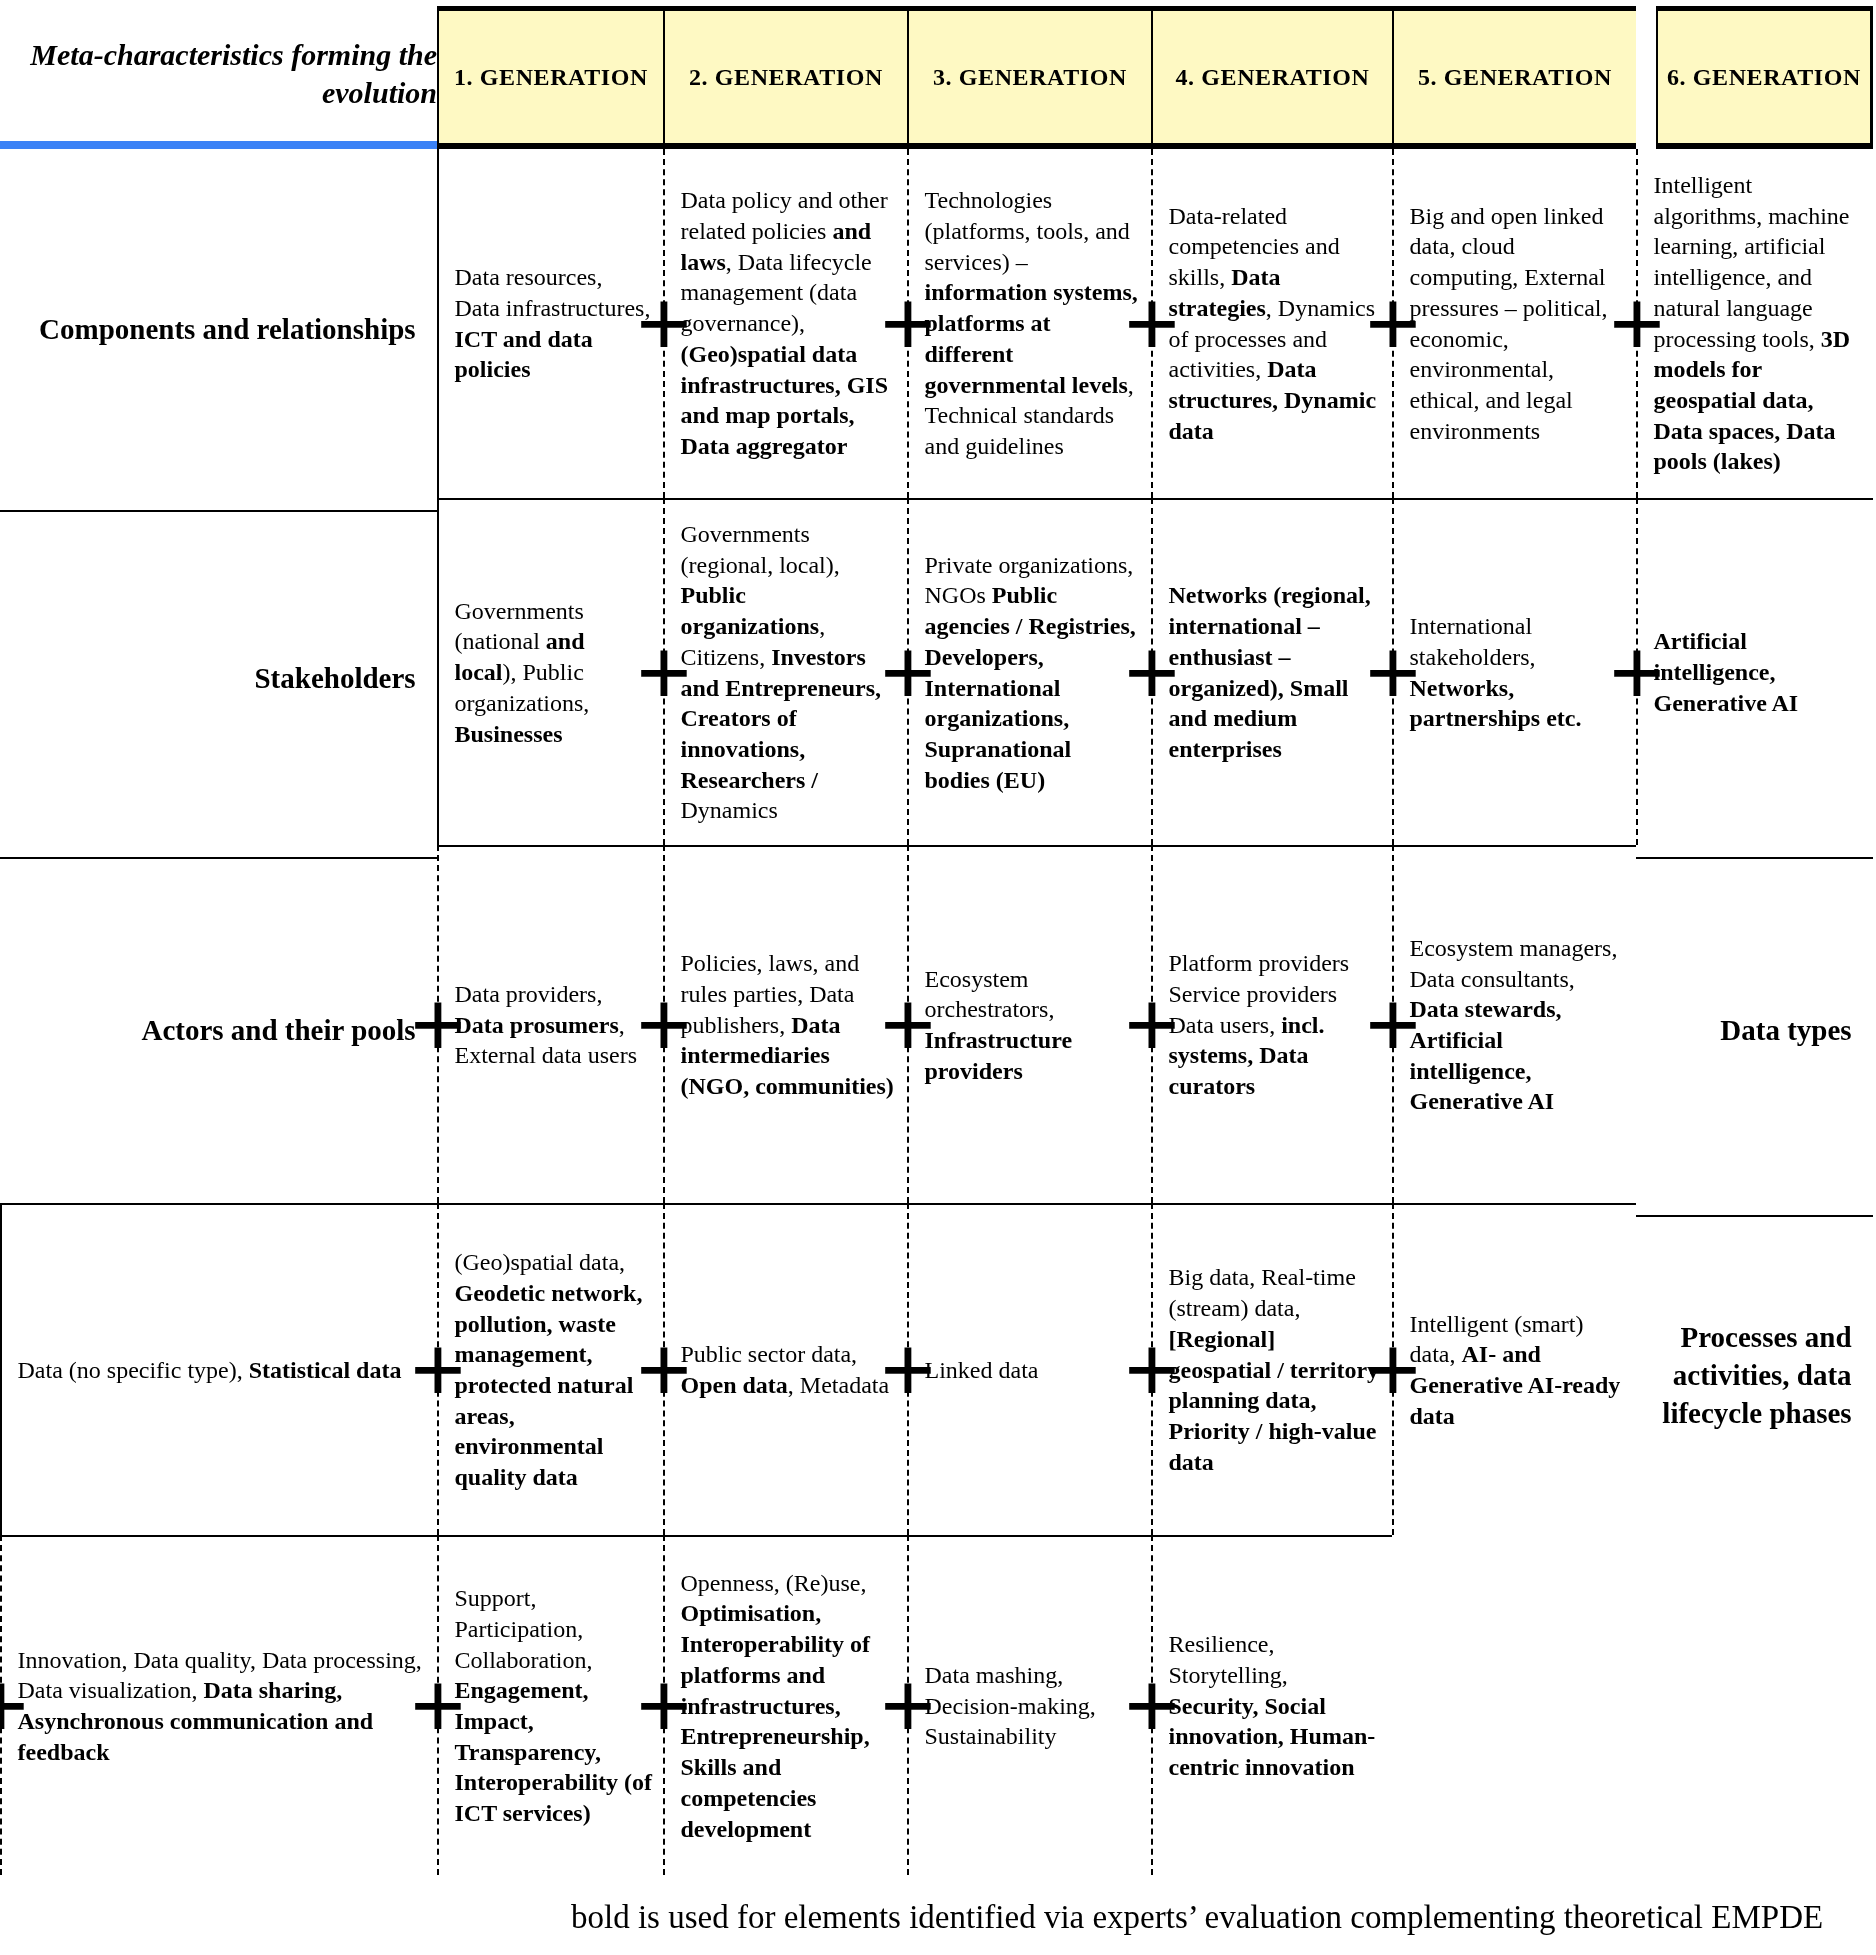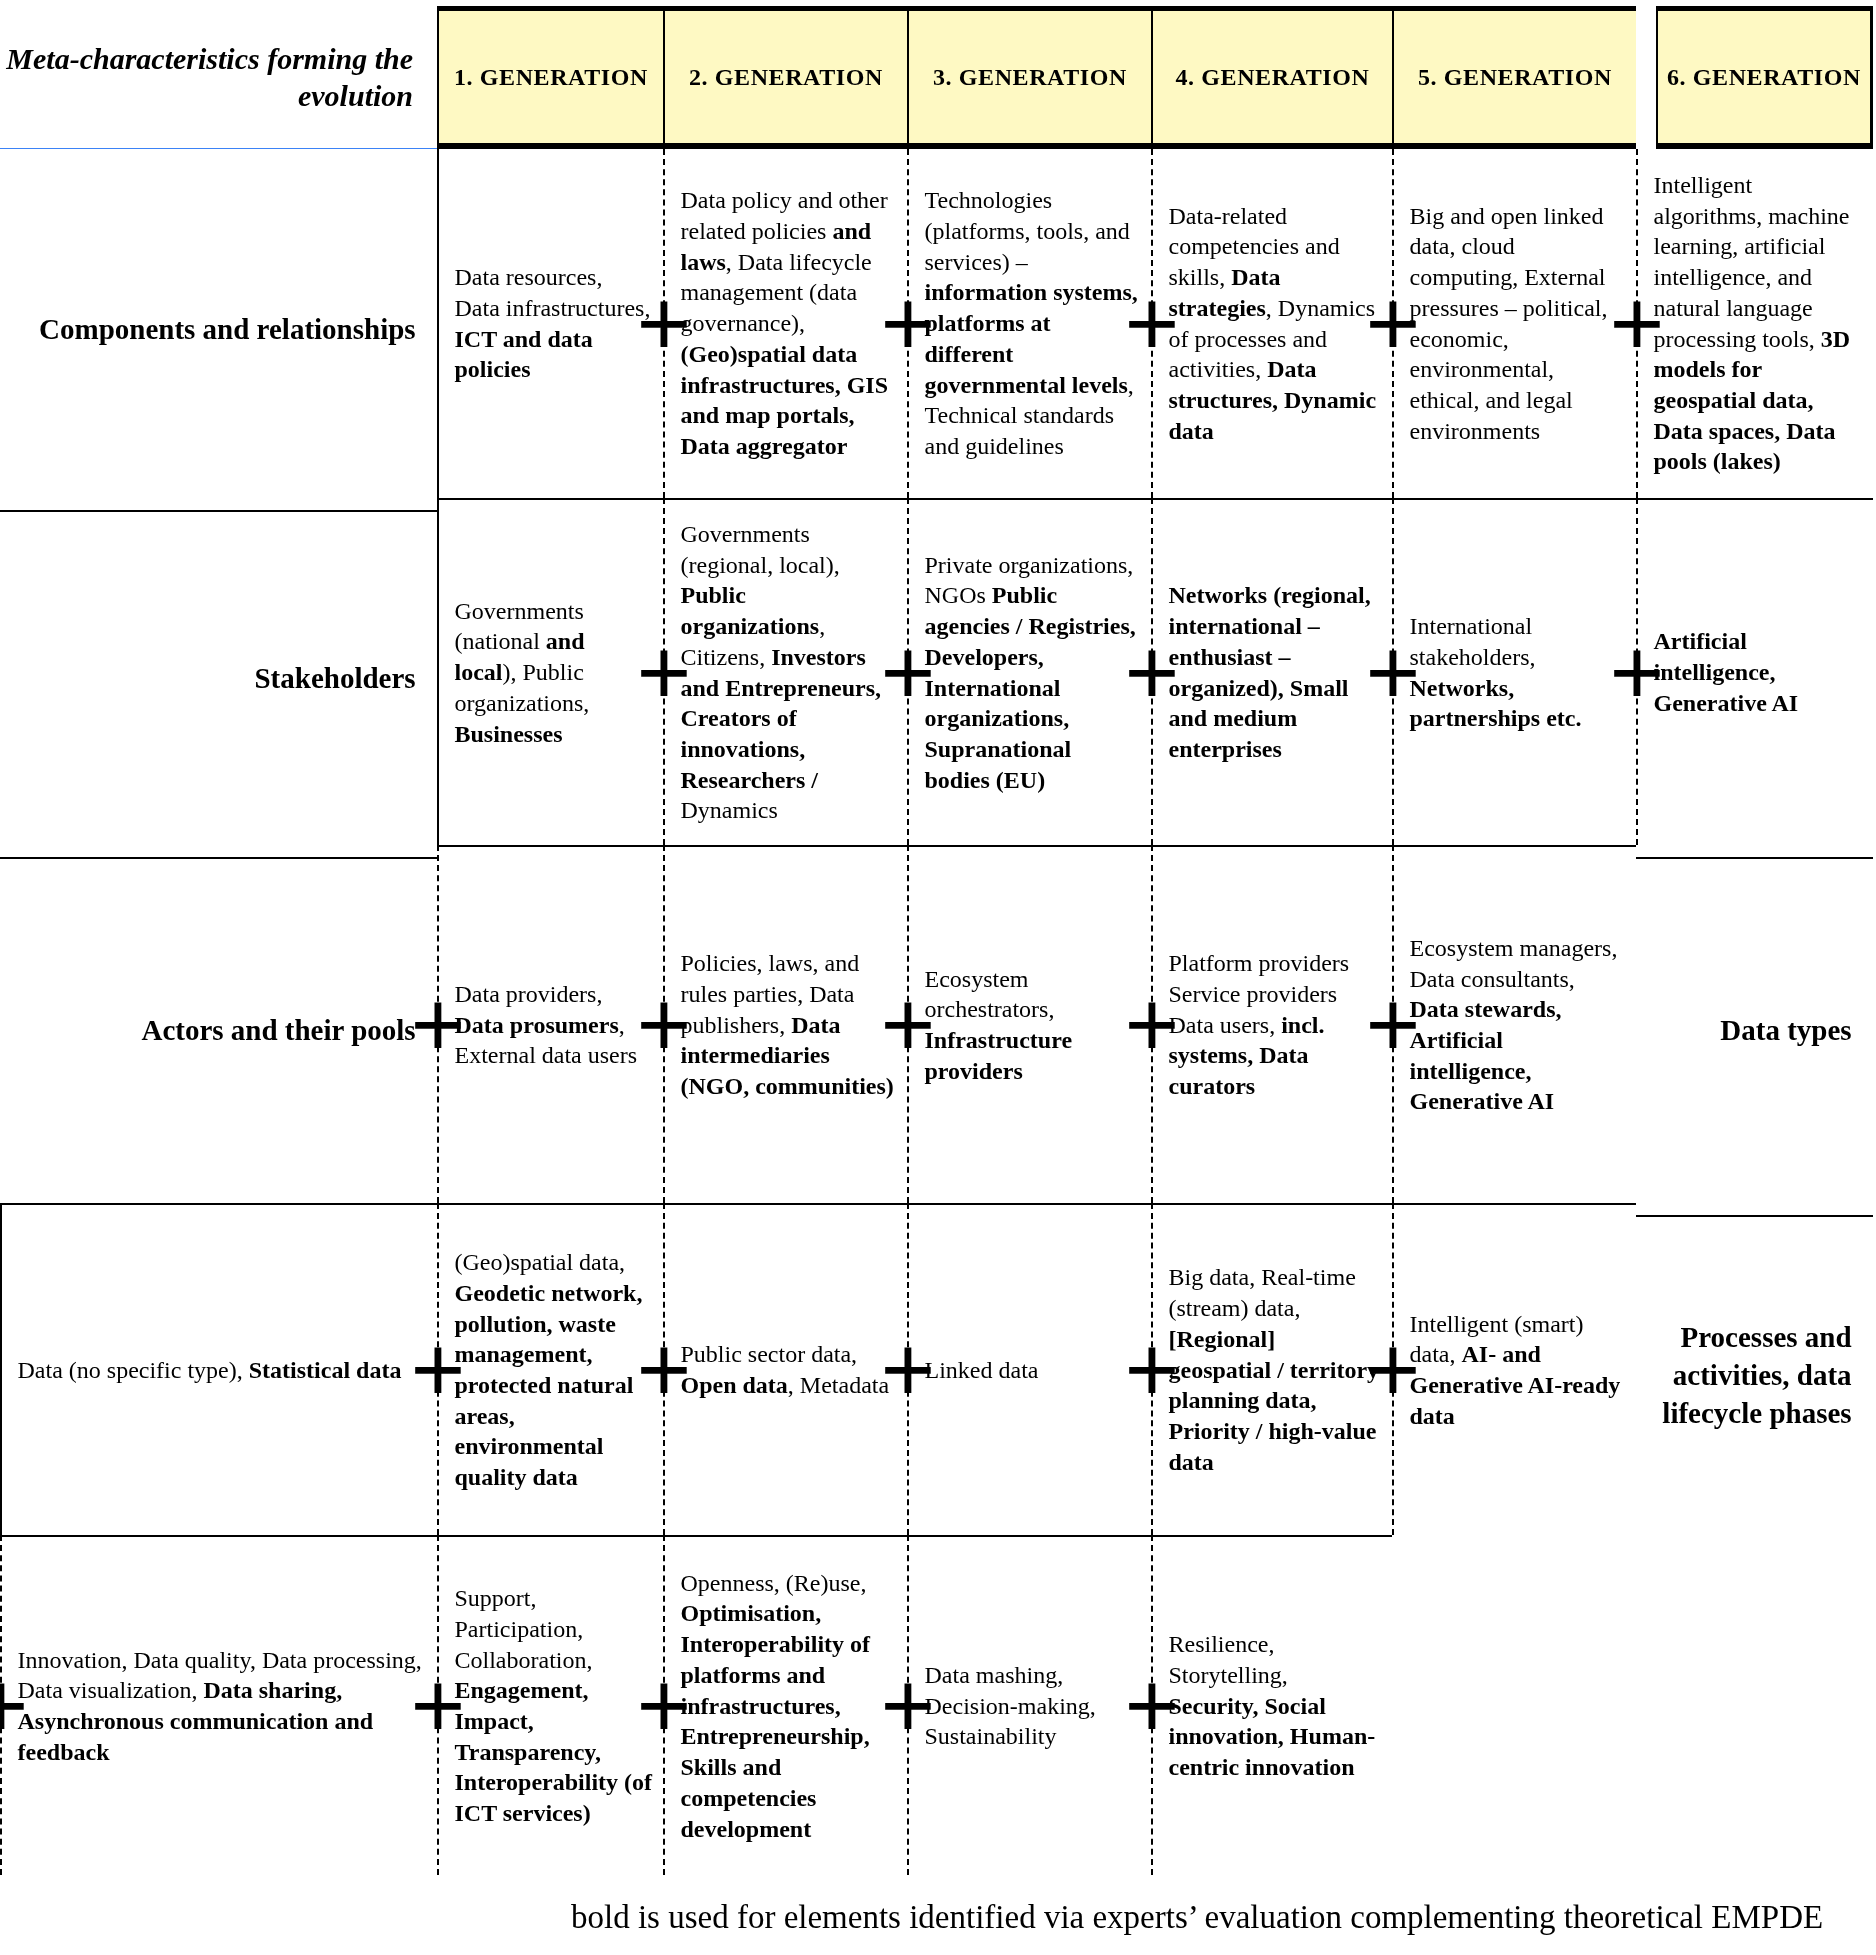--- a/index.html
+++ b/index.html
@@ -11,23 +11,23 @@
   .page{position:relative;width:1877px;height:1955px;overflow:hidden;}
   .tbl{
     position:absolute;left:0;top:6px;
     display:grid;
     grid-template-columns:437px 226px 244px 244px 241px 244px 237px;
     grid-template-rows:143px 349px 347px 358px 332px 340px;
   }
   
   .hl{
     display:flex;align-items:center;justify-content:flex-end;
-    text-align:right;padding-right:24px;
+    text-align:right;
     font-weight:bold;font-style:italic;font-size:30px;line-height:1.25;
-    border-bottom:1px solid #3b82f6;background:#fff;
+    border-bottom:8px solid #3b82f6;background:#fff;
   }
   .hc{
     background:#fef9c3;
     border-top:5.4px solid #000;border-bottom:6px solid #000;border-left:2.4px solid #000;
     display:flex;align-items:center;justify-content:center;
     font-weight:bold;font-size:24px;letter-spacing:0.6px;white-space:nowrap;
   }
   .hc.last{border-right:3.6px solid #000;margin-left:20px;}
   
   .rl{

